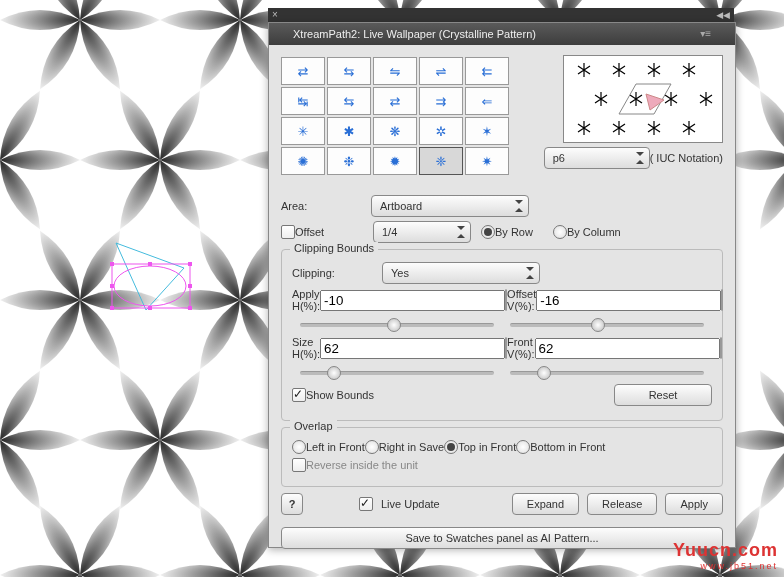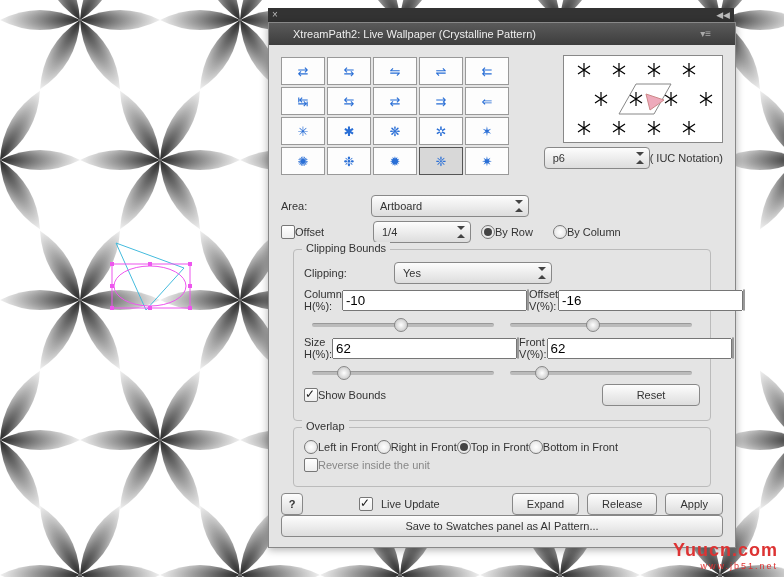--- a/index.html
+++ b/index.html
@@ -25,21 +25,21 @@
 .spin{display:inline-flex;flex-direction:column;border:1px solid #999;border-radius:3px;overflow:hidden;height:20px}
 .spin div{width:12px;height:9px;background:linear-gradient(#fdfdfd,#ddd);font-size:7px;text-align:center;line-height:9px;cursor:pointer;color:#555}
 .spin div:first-child{border-bottom:1px solid #999}
 .radio{width:12px;height:12px;border:1px solid #777;border-radius:50%;display:inline-block;position:relative;background:radial-gradient(#fff,#ddd);cursor:pointer;vertical-align:middle}
 .radio.on:after{content:"";position:absolute;inset:2px;border-radius:50%;background:#444}
 .check{width:12px;height:12px;border:1px solid #777;border-radius:2px;display:inline-block;background:linear-gradient(#fff,#eee);position:relative;cursor:pointer;vertical-align:middle}
 .check.on:after{content:"✓";position:absolute;left:0;top:-2px;font-size:12px;color:#222}
 .slider{position:relative;height:16px;flex:1;margin:0 8px}
 .slider .track{position:absolute;top:7px;left:0;right:0;height:3px;background:#bbb;border-radius:2px;border-top:1px solid #999}
 .slider .thumb{position:absolute;top:2px;width:12px;height:12px;border-radius:50%;background:radial-gradient(#fff,#bbb);border:1px solid #888;cursor:pointer}
-.group{border:1px solid #bbb;border-radius:4px;padding:8px 10px 10px;margin:6px 12px;position:relative}
+.group{border:1px solid #bbb;border-radius:4px;padding:8px 10px 10px;margin:6px 0;position:relative}
 .group>.gtitle{position:absolute;top:-8px;left:8px;background:#e4e4e4;padding:0 4px;font-size:11px}
 .btn{height:20px;background:linear-gradient(#fdfdfd,#ddd);border:1px solid #888;border-radius:4px;padding:0 14px;font-size:11px;cursor:pointer;display:inline-flex;align-items:center;justify-content:center}
 .btn.wide{flex:1}
 .foot{display:flex;gap:8px;align-items:center;margin-top:6px}
 .help{width:20px;height:20px;border:1px solid #888;border-radius:4px;background:linear-gradient(#fdfdfd,#ddd);text-align:center;line-height:20px;cursor:pointer;font-weight:bold}
 .editsel{position:absolute;left:106px;top:238px;width:90px;height:80px;z-index:5}
 .watermark{position:absolute;right:6px;bottom:6px;z-index:20;font-family:Liberation Sans, sans-serif;text-align:right}
 .watermark .a{color:#d33;font-size:18px;font-weight:bold;letter-spacing:1px}
 .watermark .b{color:#d33;font-size:9px;letter-spacing:2px}
 </style>
@@ -221,21 +221,21 @@
 
     <div class="group">
       <div class="gtitle">Clipping Bounds</div>
       <div class="row">
         <span class="lbl">Clipping:</span>
         <div class="select" style="width:130px">
             <span>Yes</span>
           </div>
       </div>
       <div class="row">
-        <span style="width:90px">Column H(%):</span>
+        <span style="width:90px">Apply H(%):</span>
         <input class="num" value="-10" style="">
         <div class="spin">
             <div>▴</div>
             <div>▾</div>
           </div>
         <span style="width:12px"></span>
         <span style="width:90px">Offset V(%):</span>
         <input class="num" value="-16" style="">
         <div class="spin">
             <div>▴</div>
@@ -286,21 +286,21 @@
           </div>
       </div>
     </div>
 
     <div class="group">
       <div class="gtitle">Overlap</div>
       <div class="row" style="gap:0">
         <span class="radio"></span>
           <span>Left in Front</span>
         <span class="radio"></span>
-          <span>Right in Front</span>
+          <span>Right in Save</span>
         <span class="radio on"></span>
           <span>Top in Front</span>
         <span class="radio"></span>
           <span>Bottom in Front</span>
       </div>
       <div class="row">
         <span class="check"></span>
         <span style="color:#888">Reverse inside the unit</span>
       </div>
     </div>
@@ -314,21 +314,21 @@
       <div class="btn">
           <span>Expand</span>
         </div>
       <div class="btn">
           <span>Release</span>
         </div>
       <div class="btn">
           <span>Apply</span>
         </div>
     </div>
-    <div class="row" style="margin-top:0">
+    <div class="row" style="margin-top:12px">
       <div class="btn wide">
           <span>Save to Swatches panel as AI Pattern...</span>
         </div>
     </div>
 
   </div>
 </div>
 
 <div class="watermark">
   <div class="a">Yuucn.com</div>

